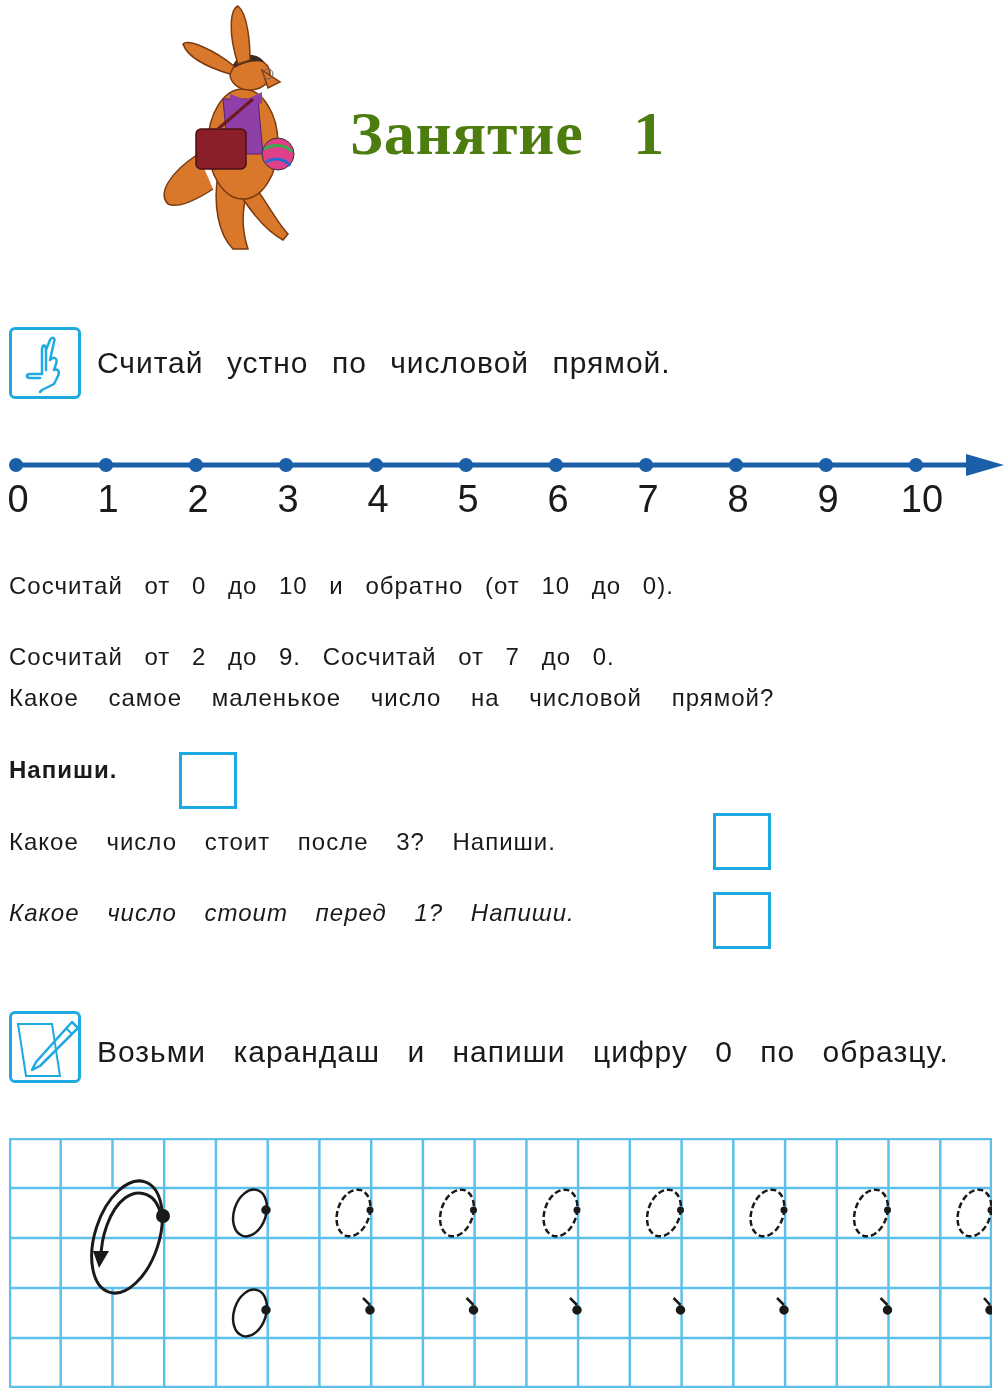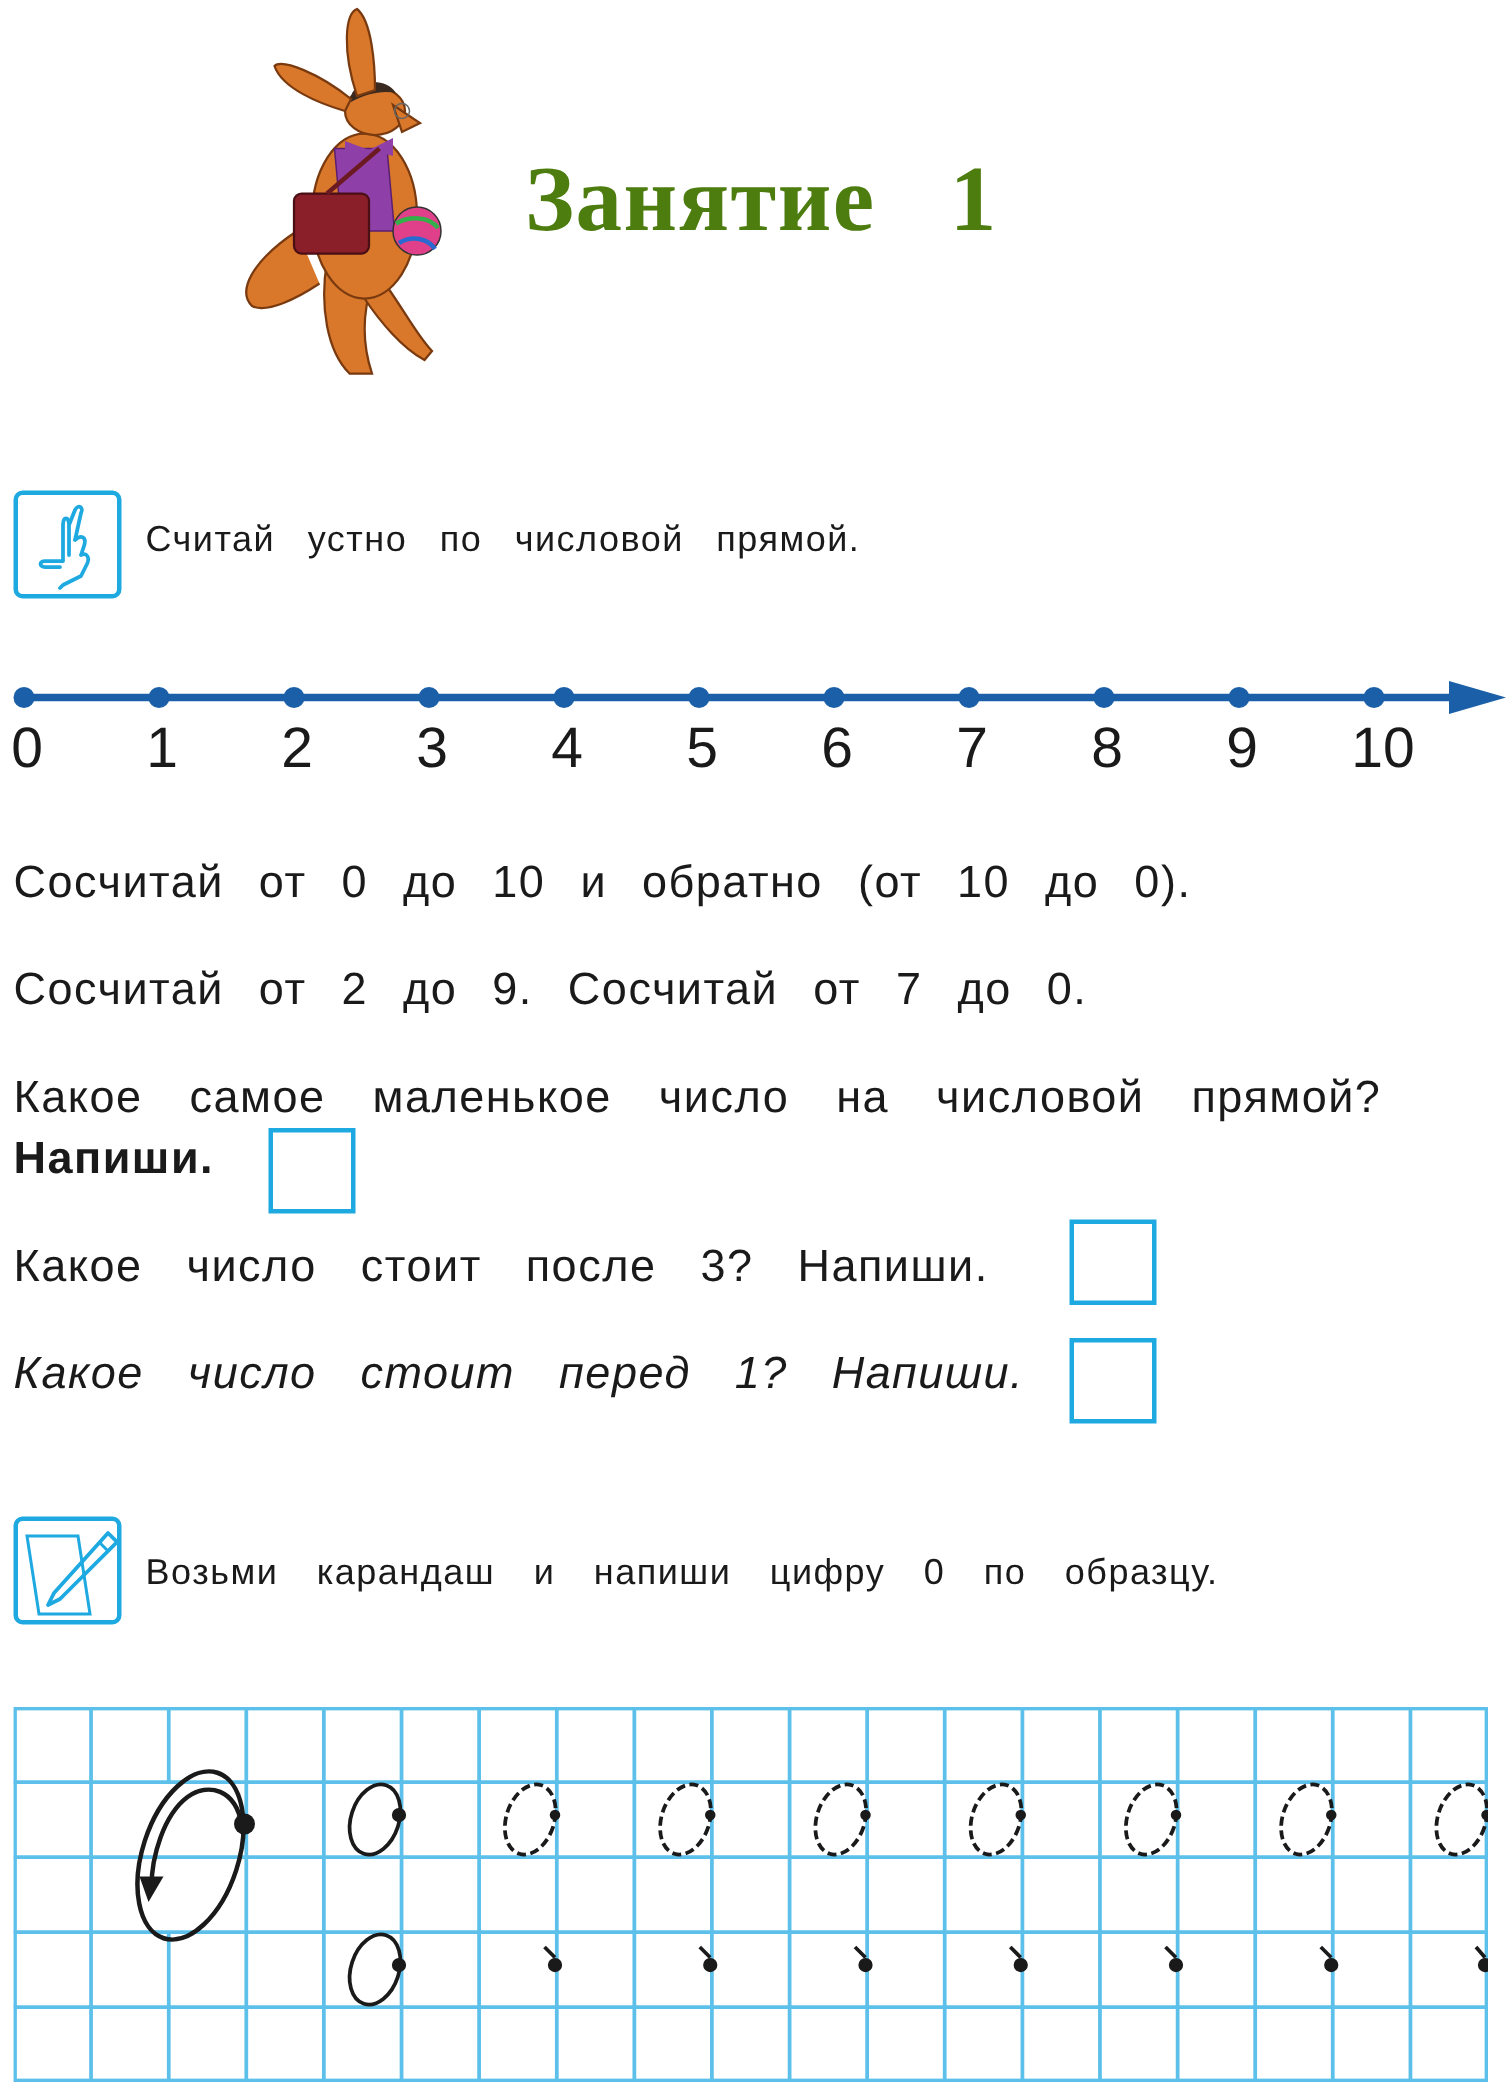--- a/index.html
+++ b/index.html
@@ -1,22 +1,22 @@
 <!DOCTYPE html>
 <html><head>
 <meta charset="utf-8">
 <style>
   html,body{margin:0;padding:0;background:#ffffff;}
   body{width:1008px;height:1392px;position:relative;overflow:hidden;font-family:"Liberation Sans",sans-serif;color:#1a1a1a;}
   .abs{position:absolute;}
   .title{left:350px;top:98px;font-family:"Liberation Serif",serif;font-weight:bold;font-size:62px;color:#4d7c0f;letter-spacing:1px;white-space:pre;}
   .mascot{left:158px;top:4px;width:140px;height:250px;}
   .task-icon{width:72px;height:72px;border:3px solid #1ea9e1;border-radius:6px;box-sizing:border-box;background:#fff;}
-  .task-text{font-size:24px;letter-spacing:1px;word-spacing:14px;white-space:nowrap;color:#1a1a1a;}
-  .line-text{font-size:30px;letter-spacing:1px;word-spacing:14px;white-space:nowrap;left:9px;}
+  .task-text{font-size:30px;letter-spacing:1px;word-spacing:14px;white-space:nowrap;color:#1a1a1a;}
+  .line-text{font-size:24px;letter-spacing:1px;word-spacing:14px;white-space:nowrap;left:9px;}
   .answer-box{width:58px;height:57px;border:3px solid #1ea9e1;box-sizing:border-box;background:#fff;}
   .nl-label{font-size:38px;color:#1a1a1a;transform:translateX(-50%);top:478px;}
   .grid{left:9px;top:1138px;width:983px;height:250px;}
 </style>
 </head>
 <body>
 
 <svg class="abs mascot" viewBox="0 0 140 250">
 
   <path d="M40 150 C10 170 0 190 10 200 C20 205 40 195 55 185" fill="#d9782a" stroke="#7a3a10" stroke-width="1.5"></path>
@@ -81,21 +81,21 @@
 <div class="abs nl-label" style="left:378px;">4</div>
 <div class="abs nl-label" style="left:468px;">5</div>
 <div class="abs nl-label" style="left:558px;">6</div>
 <div class="abs nl-label" style="left:648px;">7</div>
 <div class="abs nl-label" style="left:738px;">8</div>
 <div class="abs nl-label" style="left:828px;">9</div>
 <div class="abs nl-label" style="left:922px;">10</div>
 
 <div class="abs line-text" style="top:572px;">Сосчитай от 0 до 10 и обратно (от 10 до 0).</div>
 <div class="abs line-text" style="top:643px;">Сосчитай от 2 до 9. Сосчитай от 7 до 0.</div>
-<div class="abs line-text" style="top:715px;word-spacing:22px;">Какое самое маленькое число на числовой прямой?</div>
+<div class="abs line-text" style="top:684px;word-spacing:22px;">Какое самое маленькое число на числовой прямой?</div>
 <div class="abs line-text" style="top:756px;font-weight:bold;">Напиши.</div>
 <div class="abs answer-box" style="left:179px;top:752px;"></div>
 
 <div class="abs line-text" style="top:828px;word-spacing:20px;">Какое число стоит после 3? Напиши.</div>
 <div class="abs answer-box" style="left:713px;top:813px;"></div>
 
 <div class="abs line-text" style="top:899px;word-spacing:20px;font-style:italic;">Какое число стоит перед 1? Напиши.</div>
 <div class="abs answer-box" style="left:713px;top:892px;"></div>
 
 <div class="abs task-icon" style="left:9px;top:1011px;">

